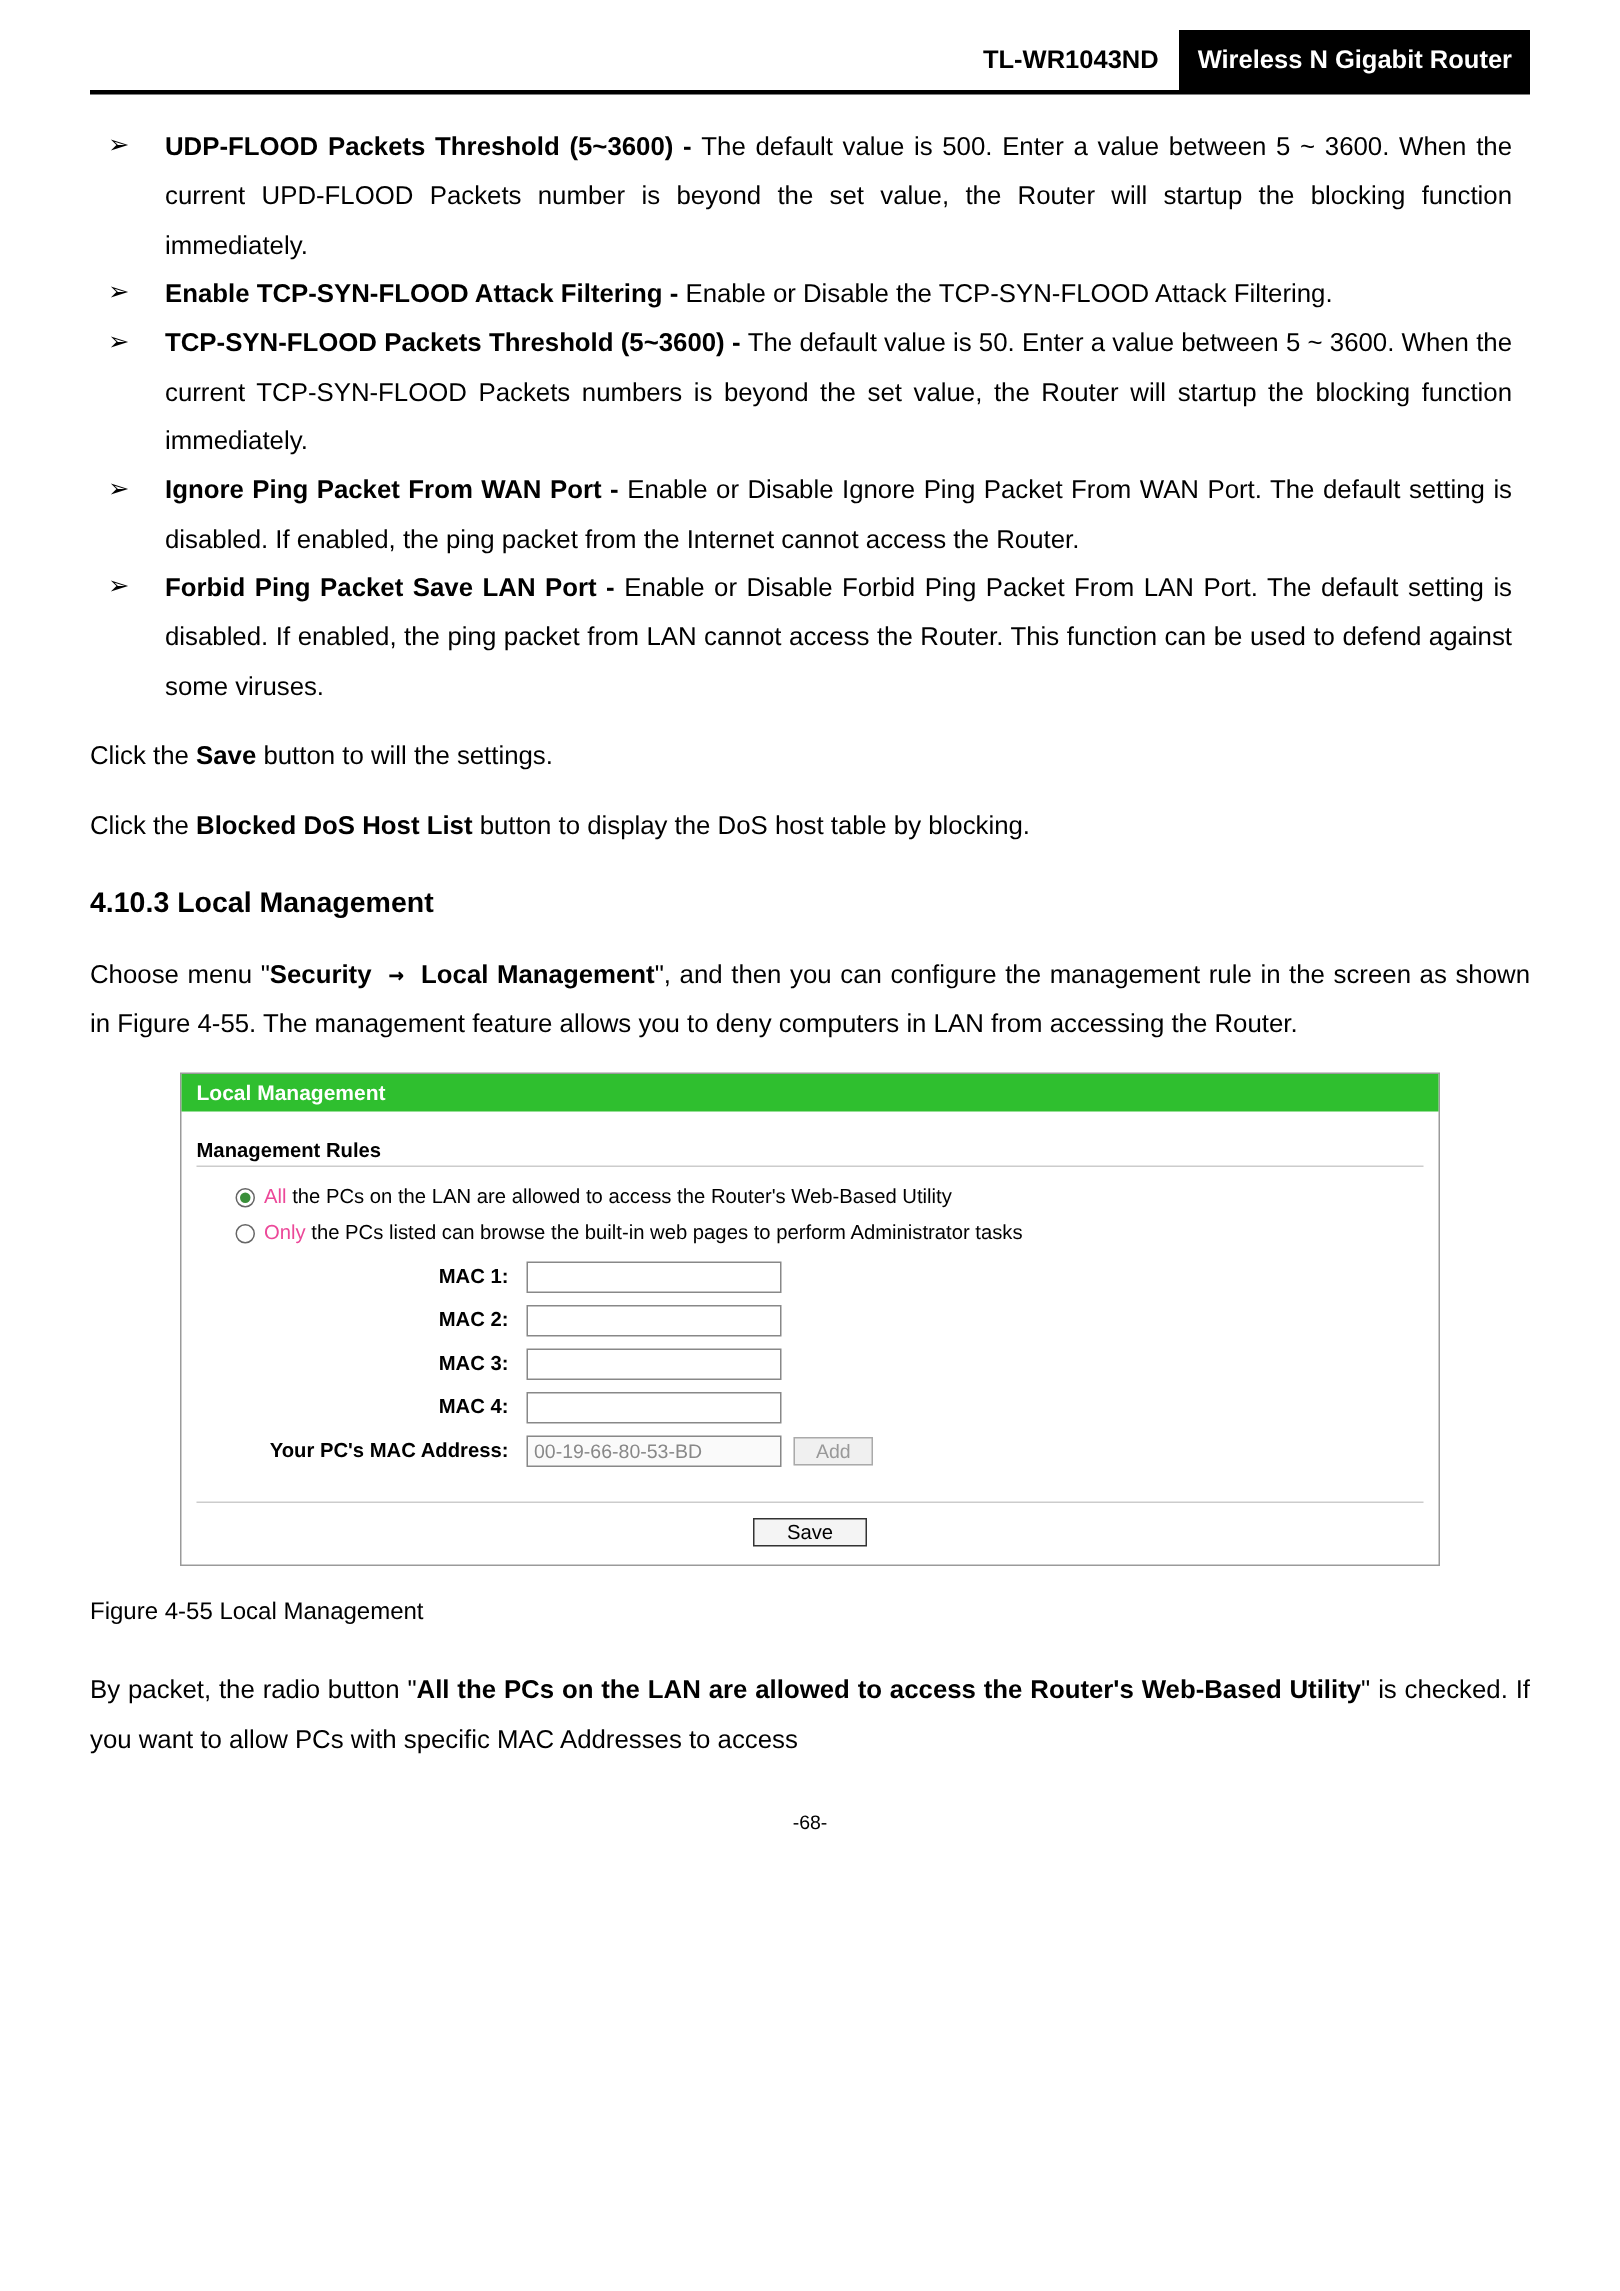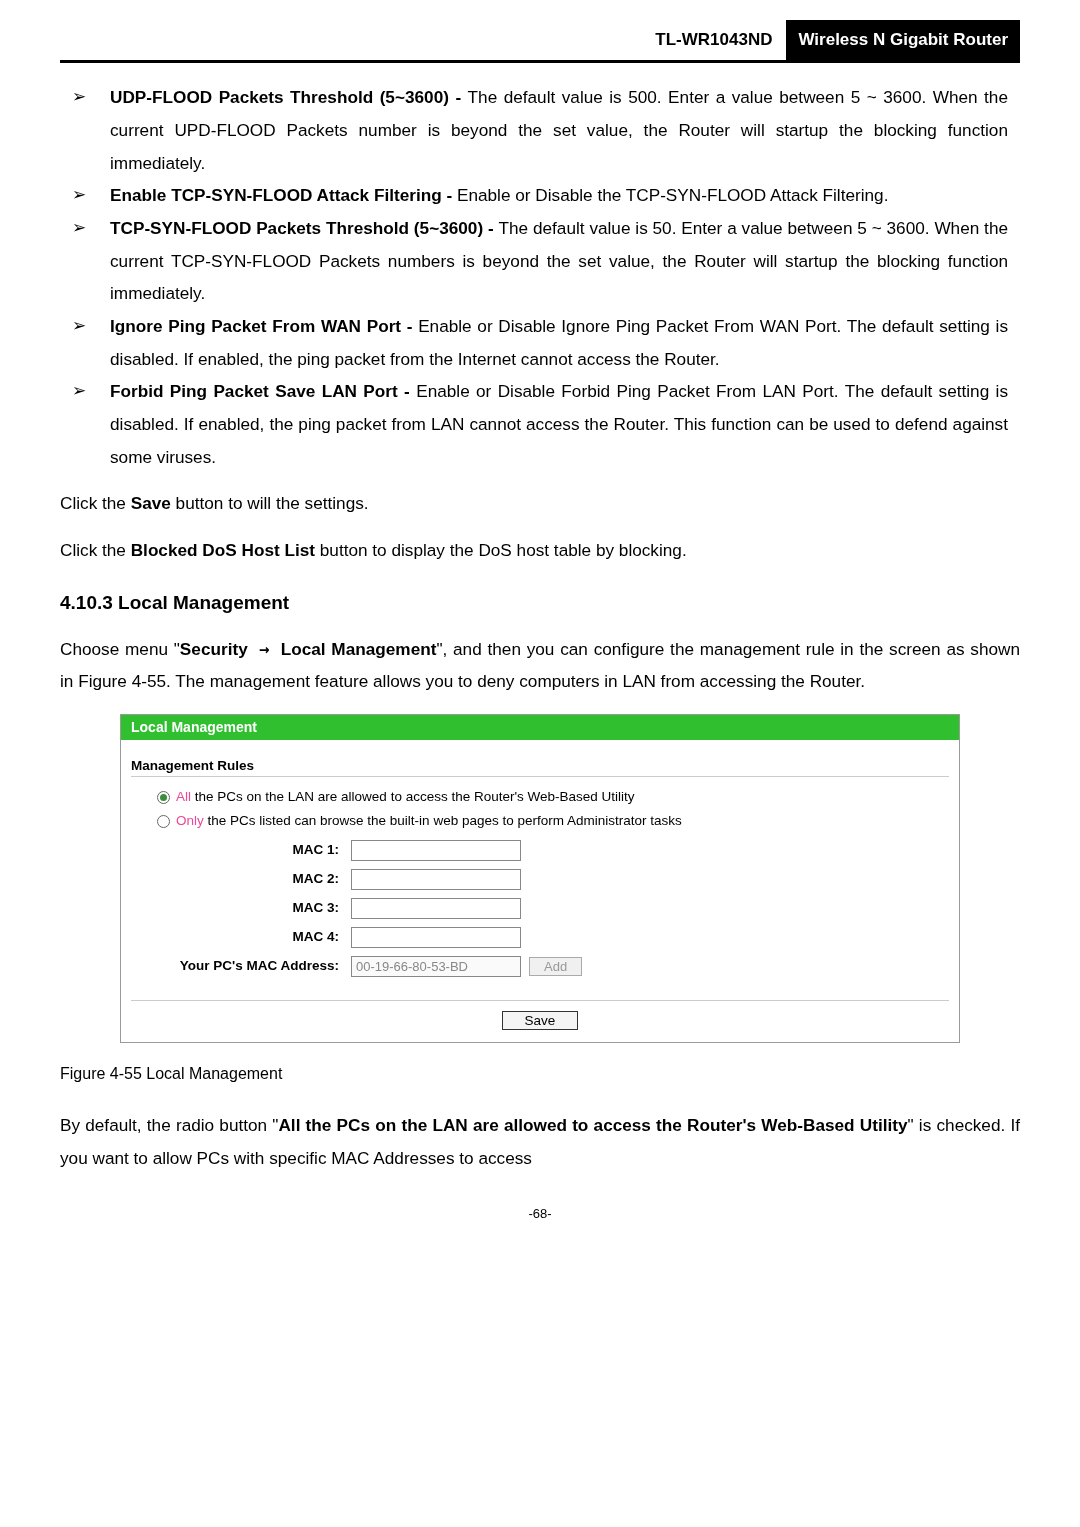--- a/index.html
+++ b/index.html
@@ -276,16 +276,16 @@
 
   <div class="fig-divider"></div>
   <div class="save-row">
     <button class="save-btn">Save</button>
   </div>
 </div>
 
 <div class="fig-caption">Figure 4-55 Local Management</div>
 
 <p class="para">
-  <span>By default, the radio button "</span><span class="bold">All the PCs on the LAN are allowed to access the Router's Web-Based Utility</span><span>" is checked. If you want to allow PCs with specific MAC Addresses to access</span>
+  <span>By packet, the radio button "</span><span class="bold">All the PCs on the LAN are allowed to access the Router's Web-Based Utility</span><span>" is checked. If you want to allow PCs with specific MAC Addresses to access</span>
 </p>
 
 <div class="page-num">-68-</div>
 
 </body></html>

